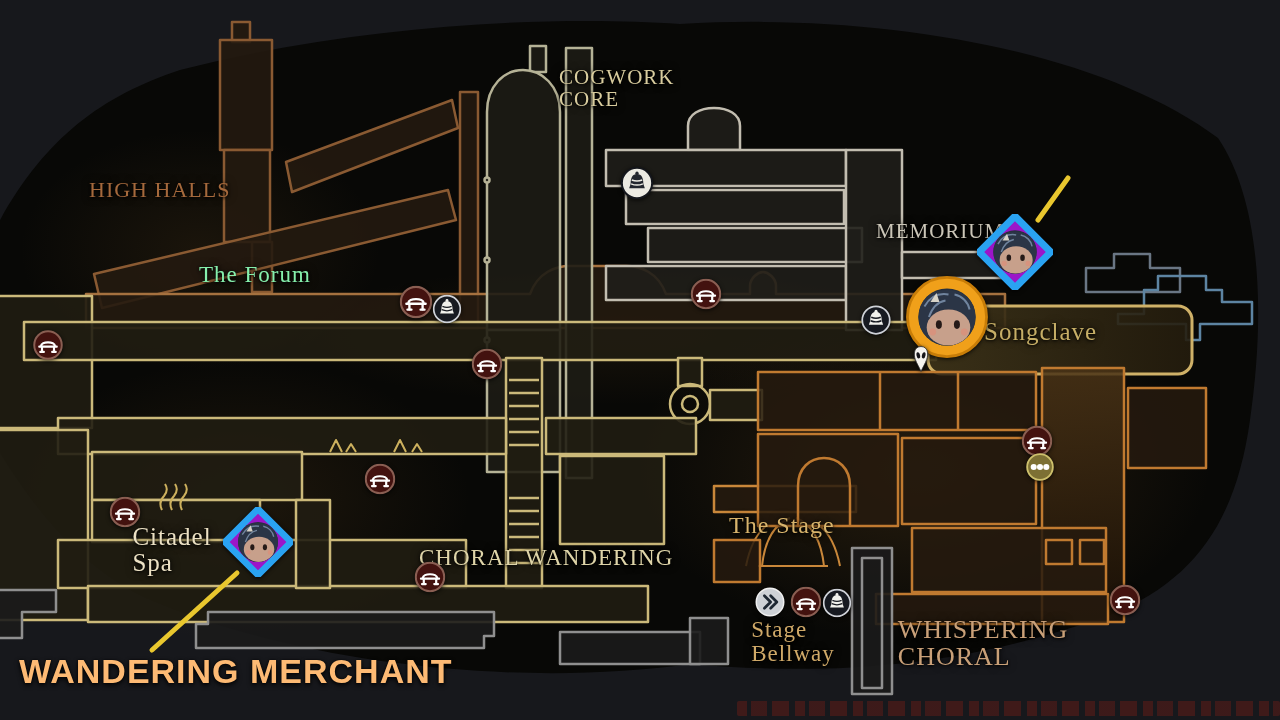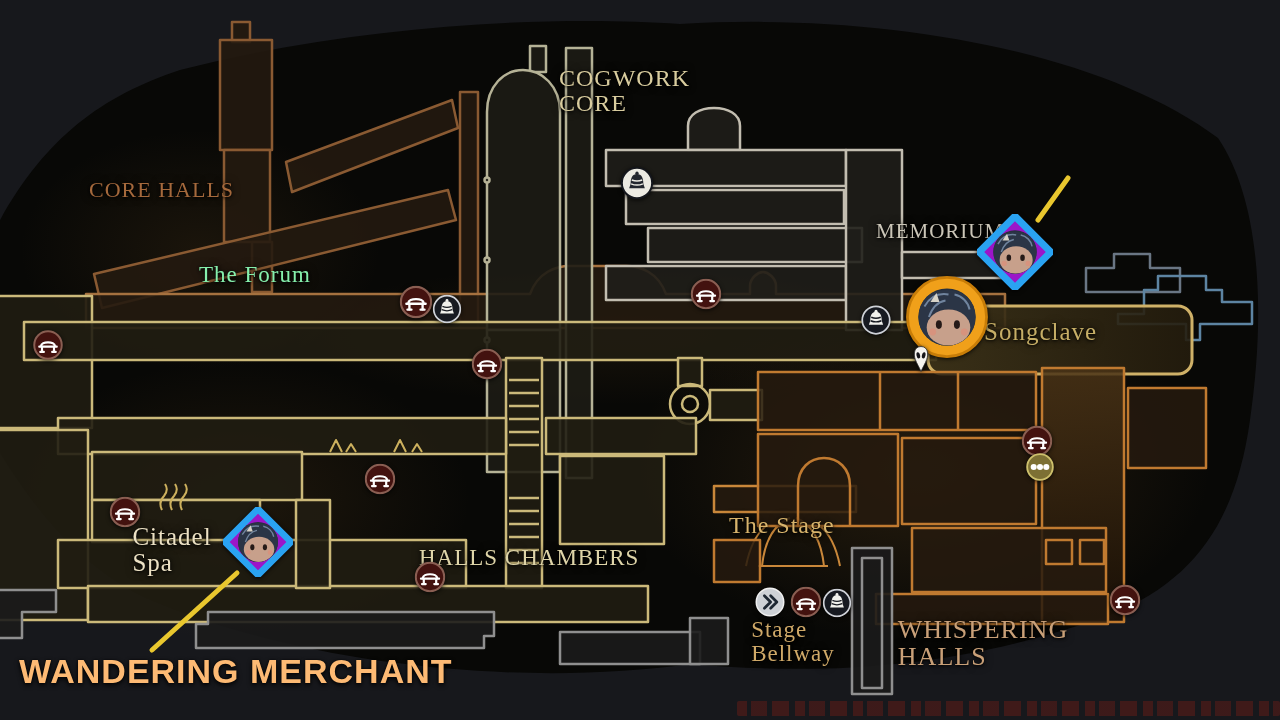--- a/index.html
+++ b/index.html
@@ -152,41 +152,41 @@
     <g stroke="#8f8f8f" stroke-width="2.5" fill="#1b1b1b" fill-opacity=".9" stroke-linejoin="round">
       <path d="M196,648 v-24 h12 v-12 h286 v24 h-10 v12 z"></path>
       <rect x="560" y="632" width="140" height="32"></rect>
       <rect x="690" y="618" width="38" height="46"></rect>
       <rect x="852" y="548" width="40" height="146"></rect>
       <rect x="862" y="558" width="20" height="130" fill="none"></rect>
       <path d="M-6,590 h62 v22 h-34 v26 h-28 z"></path>
     </g>
   </svg>
 
-  <div class="map-label" style="left: 559px; top: 66px; font-size: 24px; color: rgb(216, 204, 158);">
+  <div class="map-label" style="left: 559px; top: 66px; font-size: 21px; color: rgb(216, 204, 158);">
     <div class="ln">COGWORK</div>
     <div class="ln">CORE</div>
   </div>
-  <div class="map-label" style="left: 89px; top: 177px; font-size: 22px; color: rgb(165, 105, 60);">CORE HALLS</div>
+  <div class="map-label" style="left: 89px; top: 177px; font-size: 22px; color: rgb(165, 105, 60);">HIGH HALLS</div>
   <div class="map-label" style="left: 199px; top: 262px; font-size: 23px; color: #86efac;">The Forum</div>
   <div class="map-label" style="left: 876px; top: 219px; font-size: 21px; color: rgb(203, 198, 184);">MEMORIUM</div>
   <div class="map-label" style="left: 984px; top: 318px; font-size: 25px; color: rgb(198, 174, 102);">Songclave</div>
   <div class="map-label center" style="left: 172px; top: 524px; font-size: 25px; color: rgb(236, 225, 196);">
     <div class="ln">Citadel</div>
     <div class="ln">Spa</div>
   </div>
-  <div class="map-label" style="left: 419px; top: 545px; font-size: 23px; color: rgb(222, 212, 168);">HALLS CHAMBERS</div>
+  <div class="map-label" style="left: 419px; top: 545px; font-size: 23px; color: rgb(222, 212, 168);">CHORAL WANDERING</div>
   <div class="map-label" style="left: 729px; top: 512px; font-size: 24px; color: rgb(216, 180, 108);">The Stage</div>
   <div class="map-label center" style="left: 793px; top: 618px; font-size: 23px; color: rgb(207, 169, 104);">
     <div class="ln">Stage</div>
     <div class="ln">Bellway</div>
   </div>
   <div class="map-label center" style="left: 983px; top: 616px; font-size: 26px; color: rgb(201, 160, 120);">
     <div class="ln">WHISPERING</div>
-    <div class="ln">HALLS</div>
+    <div class="ln">CHORAL</div>
   </div>
 
   <div id="markers-layer">
       <div class="marker" style="left: 48px; top: 345px; width: 30px; height: 30px;">
     <svg viewBox="0 0 24 24">
           <circle cx="12" cy="12" r="11" fill="#43120f" stroke="#8a5e52" stroke-width="1.6"></circle>
     <g stroke="#fff" fill="none" stroke-width="1.7" stroke-linecap="round">
       <path d="M6.4 13 C6.4 8.8 17.6 8.8 17.6 13"></path>
       <path d="M5 13.3 h14"></path>
       <path d="M7.2 13.3 v4 M16.8 13.3 v4"></path>

